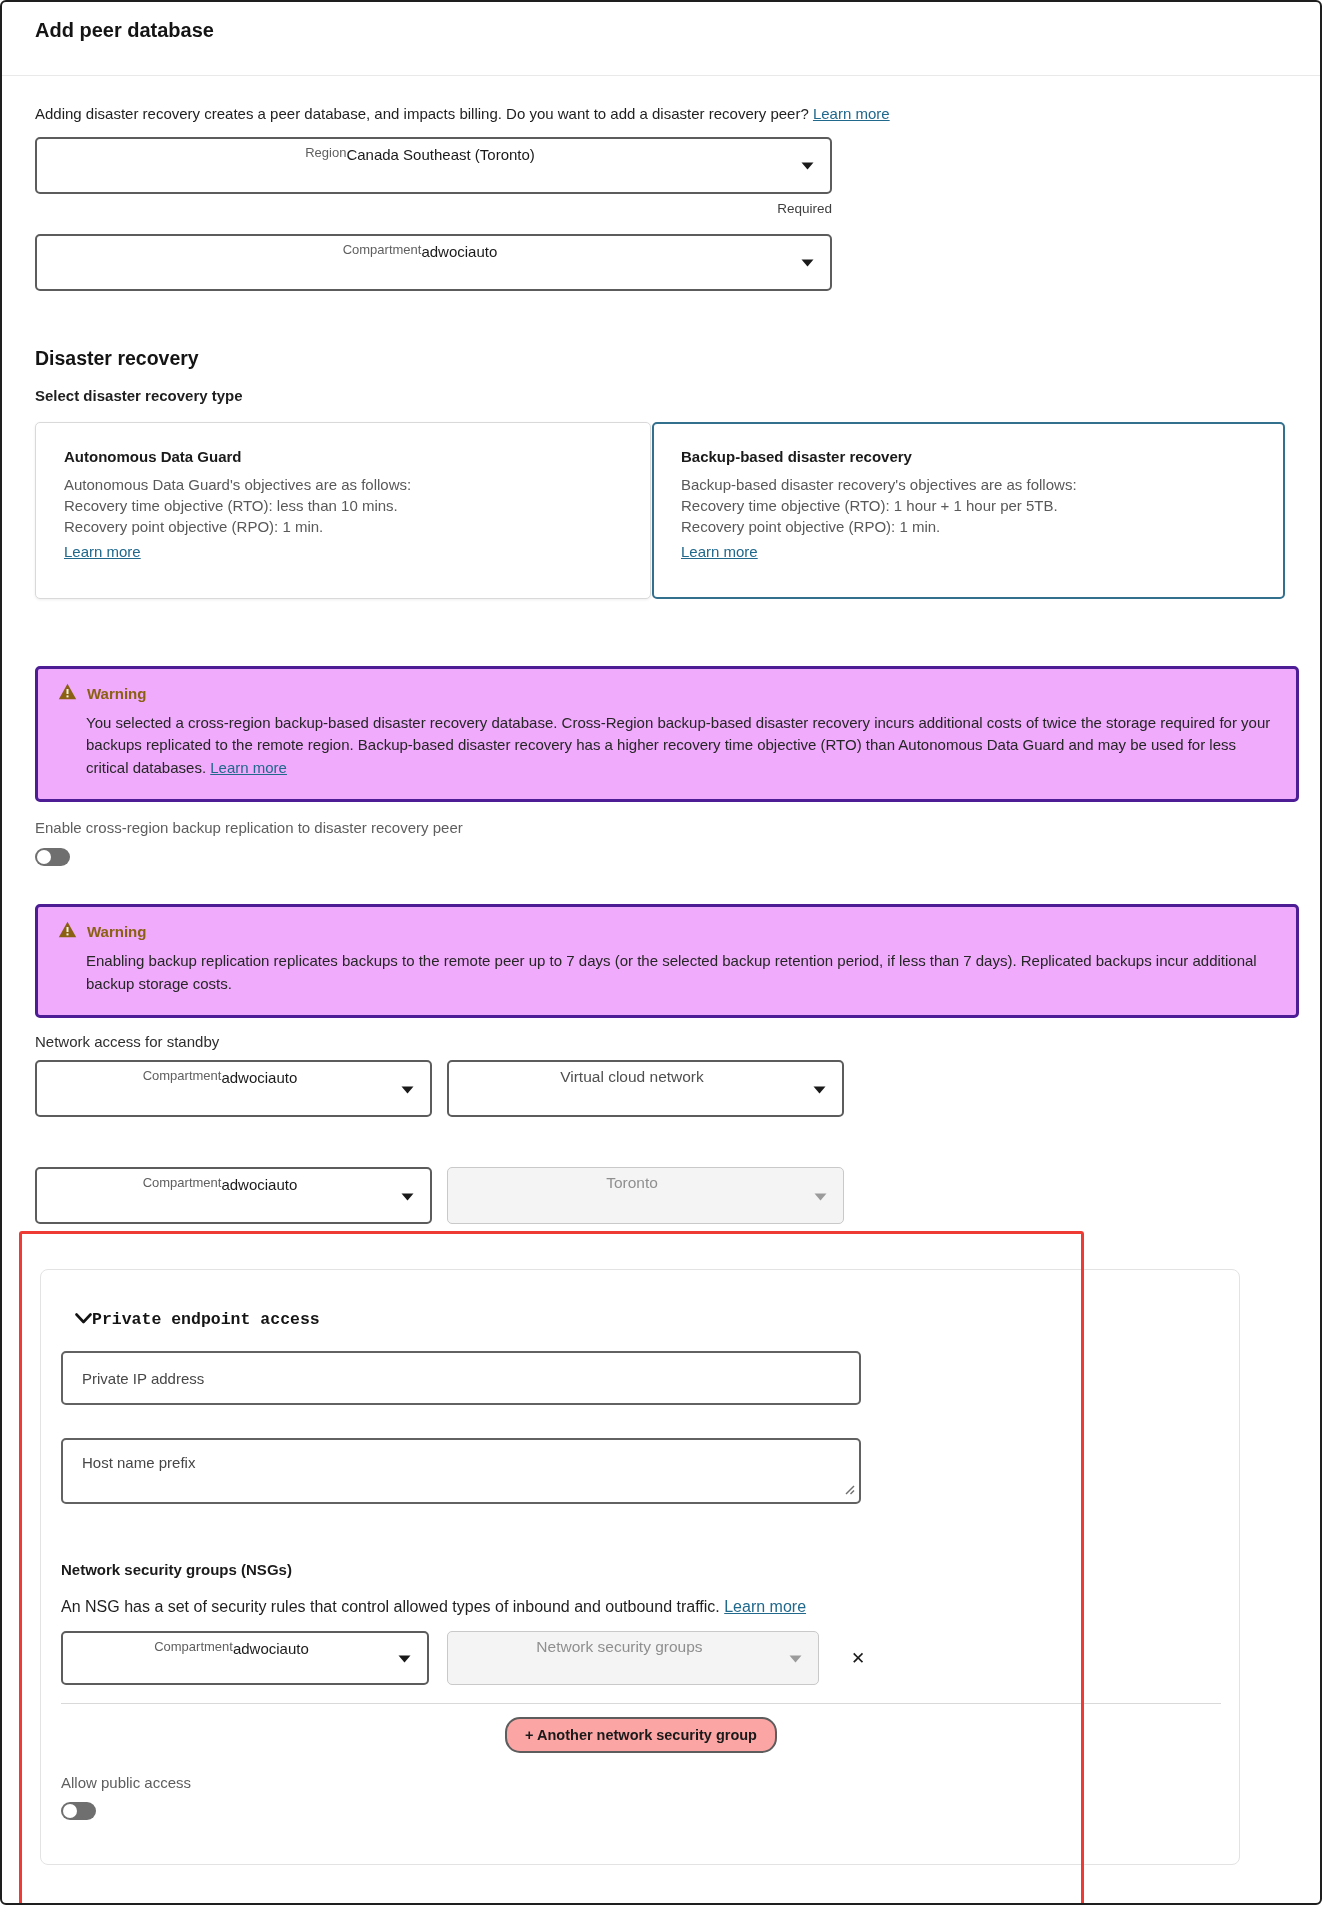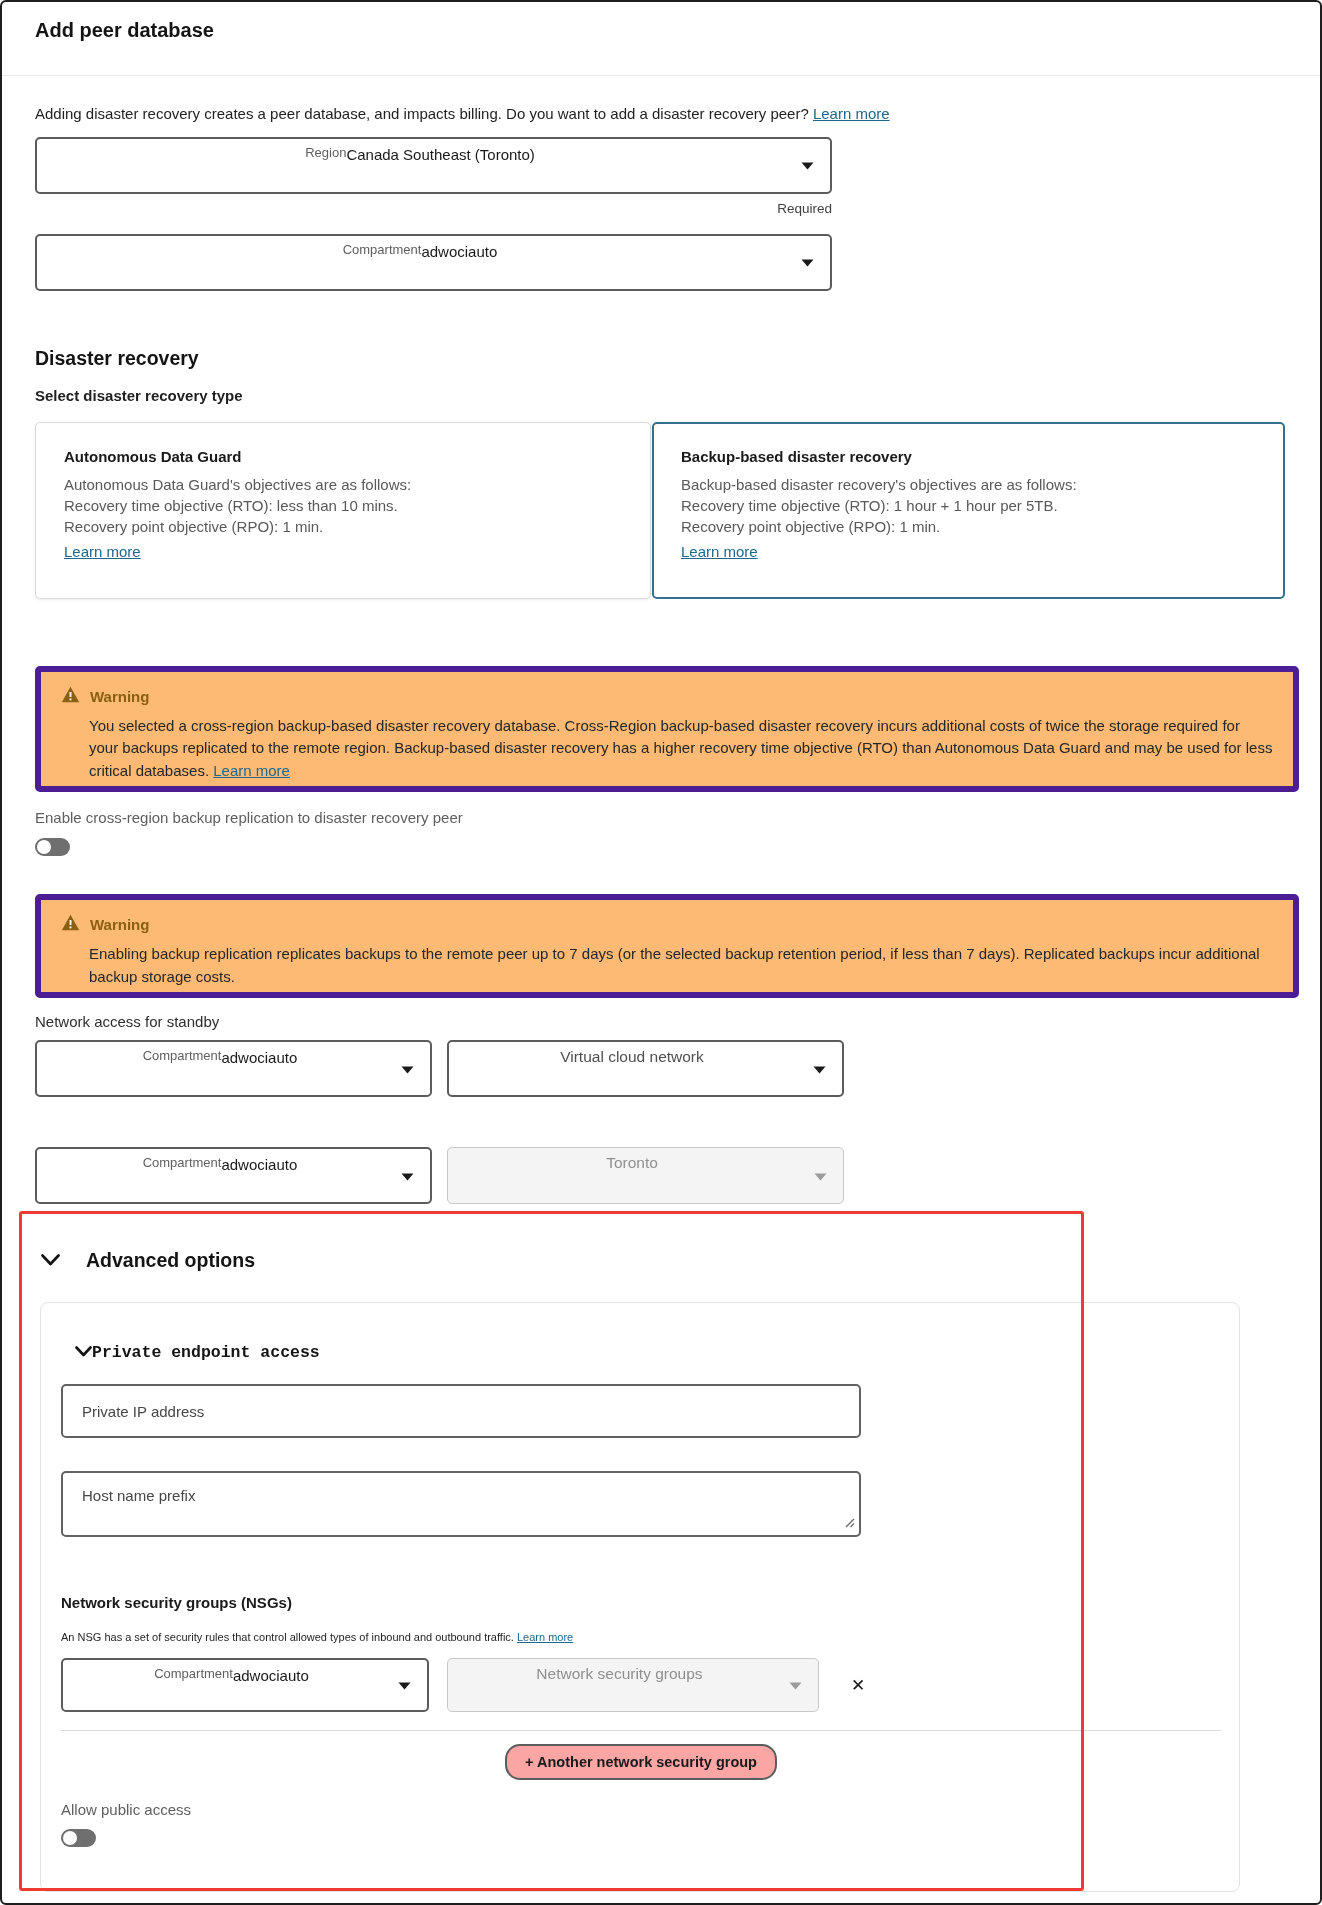--- a/index.html
+++ b/index.html
@@ -54,22 +54,22 @@
   }
   .dr-card.c0{ width:616px; }
   .dr-card.c1{ width:633px; }
   .dr-card.selected{ border:2px solid #33708e; box-shadow:none; padding:24px 27px; }
   .dr-card .card-title{ font-size:15px; font-weight:bold; color:#1a1a1a; margin-bottom:9px; }
   .dr-card .card-line{ font-size:15px; color:#595959; line-height:1.42; }
   .dr-card .card-link{ display:inline-block; margin-top:6px; font-size:15px; }
 
   
   .warning{
-    margin-top:67px; background:#fdba74; border:6px solid #4c1d95;
-    border-radius:5px; padding:14px 20px 4px;
+    margin-top:67px; background:#f0abfc; border:3px solid #4c1d95;
+    border-radius:5px; padding:14px 20px 20px;
   }
   .warning.second{ margin-top:38px; }
   .warn-head{ display:flex; align-items:center; gap:10px; }
   .warn-title{ font-size:15px; font-weight:bold; color:#8b6012; }
   .warn-body{ margin-left:28px; margin-top:8px; font-size:15px; line-height:1.5; color:#262626; }
 
   .toggle-label{ margin-top:17px; font-size:15px; color:#5e5e5e; }
   .switch{
     margin-top:12px; width:35px; height:18px; border-radius:10px;
     background:#6f6f6f; position:relative; cursor:pointer;
@@ -111,21 +111,21 @@
   }
   .text-area{
     margin-top:33px; width:800px; height:66px;
     border:2px solid #626262; border-radius:5px; background:#fff;
     padding:14px 19px; font-size:15px; color:#474747;
     position:relative; cursor:text;
   }
   .resize-handle{ position:absolute; right:4px; bottom:4px; }
 
   .nsg-heading{ margin-top:57px; font-size:15px; font-weight:bold; color:#1a1a1a; }
-  .nsg-desc{ margin-top:20px; font-size:11px; color:#1f1f1f; }
+  .nsg-desc{ margin-top:20px; font-size:16px; color:#1f1f1f; }
   .nsg-row{ margin-top:15px; display:flex; align-items:center; gap:18px; }
   .w-nsg-comp{ width:368px; height:54px; }
   .w-nsg-grp{ width:372px; height:54px; }
   .close-x{ margin-left:14px; font-size:17px; color:#1a1a1a; cursor:pointer; line-height:1; }
 
   .nsg-divider{ margin-top:18px; width:1160px; height:1px; background:#d9d9d9; }
   .btn-row{ margin-top:13px; width:1160px; display:flex; justify-content:center; }
   .btn-secondary{
     background:#fca5a5; border:2px solid #5d5d5d; border-radius:15px;
     padding:8px 18px; font-size:14.5px; font-weight:bold; color:#1a1a1a;
@@ -267,28 +267,20 @@
           <svg width="13" height="8">
               <path d="M0.5 0.5 H12.5 L6.5 7.5 Z" fill="#9b9b9b"></path>
             </svg>
         </span>
       </div>
     </div>
 
     <div class="advanced-wrap">
       <div class="annotation-rect"></div>
 
-      <div class="collapse-header">
-        <span>
-          <svg width="19" height="12" viewBox="0 0 19 12">
-              <polyline points="1.5,1.5 9.5,10 17.5,1.5" fill="none" stroke="#141414" stroke-width="2.7" stroke-linecap="round" stroke-linejoin="round"></polyline>
-            </svg>
-        </span>
-        <span class="hdr-text">Advanced options</span>
-      </div>
 
       <div class="panel">
 
         <div class="pe-header">
           <span>
             <svg width="17" height="11" viewBox="0 0 17 11">
                 <polyline points="1.5,1.5 8.5,9 15.5,1.5" fill="none" stroke="#141414" stroke-width="2.6" stroke-linecap="round" stroke-linejoin="round"></polyline>
               </svg>
           </span>
           <span class="hdr-text">Private endpoint access</span>

